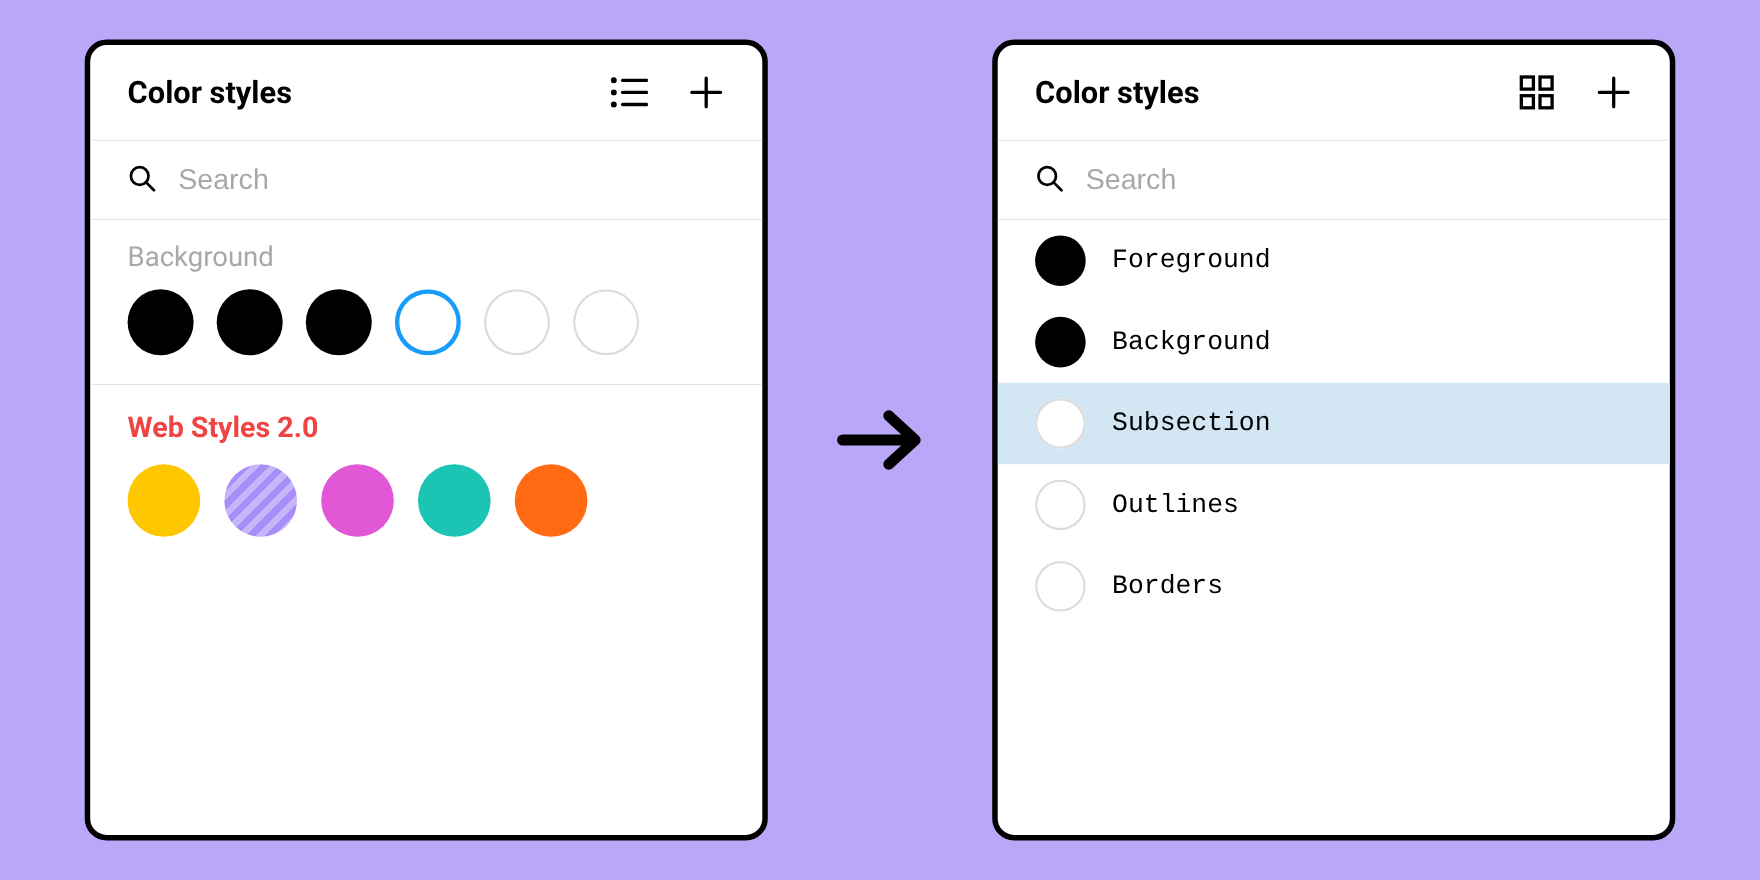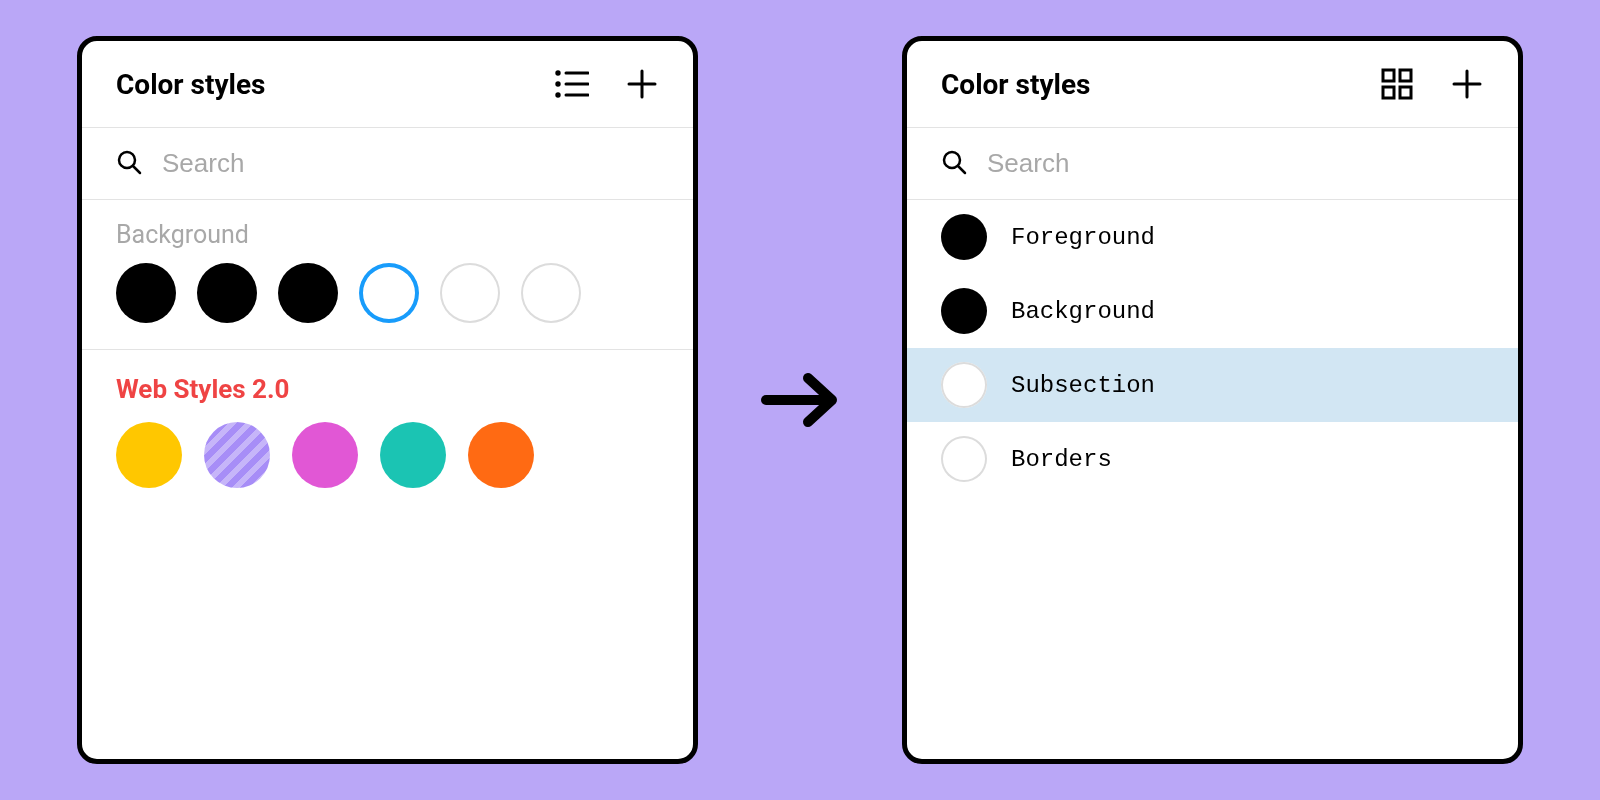--- a/index.html
+++ b/index.html
@@ -260,16 +260,20 @@
     <div class="list-row">
       <div class="dot" style="background:#000"></div>
       <div class="row-label">Background</div>
     </div>
     <div class="list-row selected">
       <div class="dot outline-light" style="background:#fff"></div>
       <div class="row-label">Subsection</div>
     </div>
     <div class="list-row">
       <div class="dot outline-light" style="background:#fff"></div>
+      <div class="row-label">Outlines</div>
+    </div>
+    <div class="list-row">
+      <div class="dot outline-light" style="background:#fff"></div>
       <div class="row-label">Borders</div>
     </div>
   </div>
 </div>
 
 </body></html>

